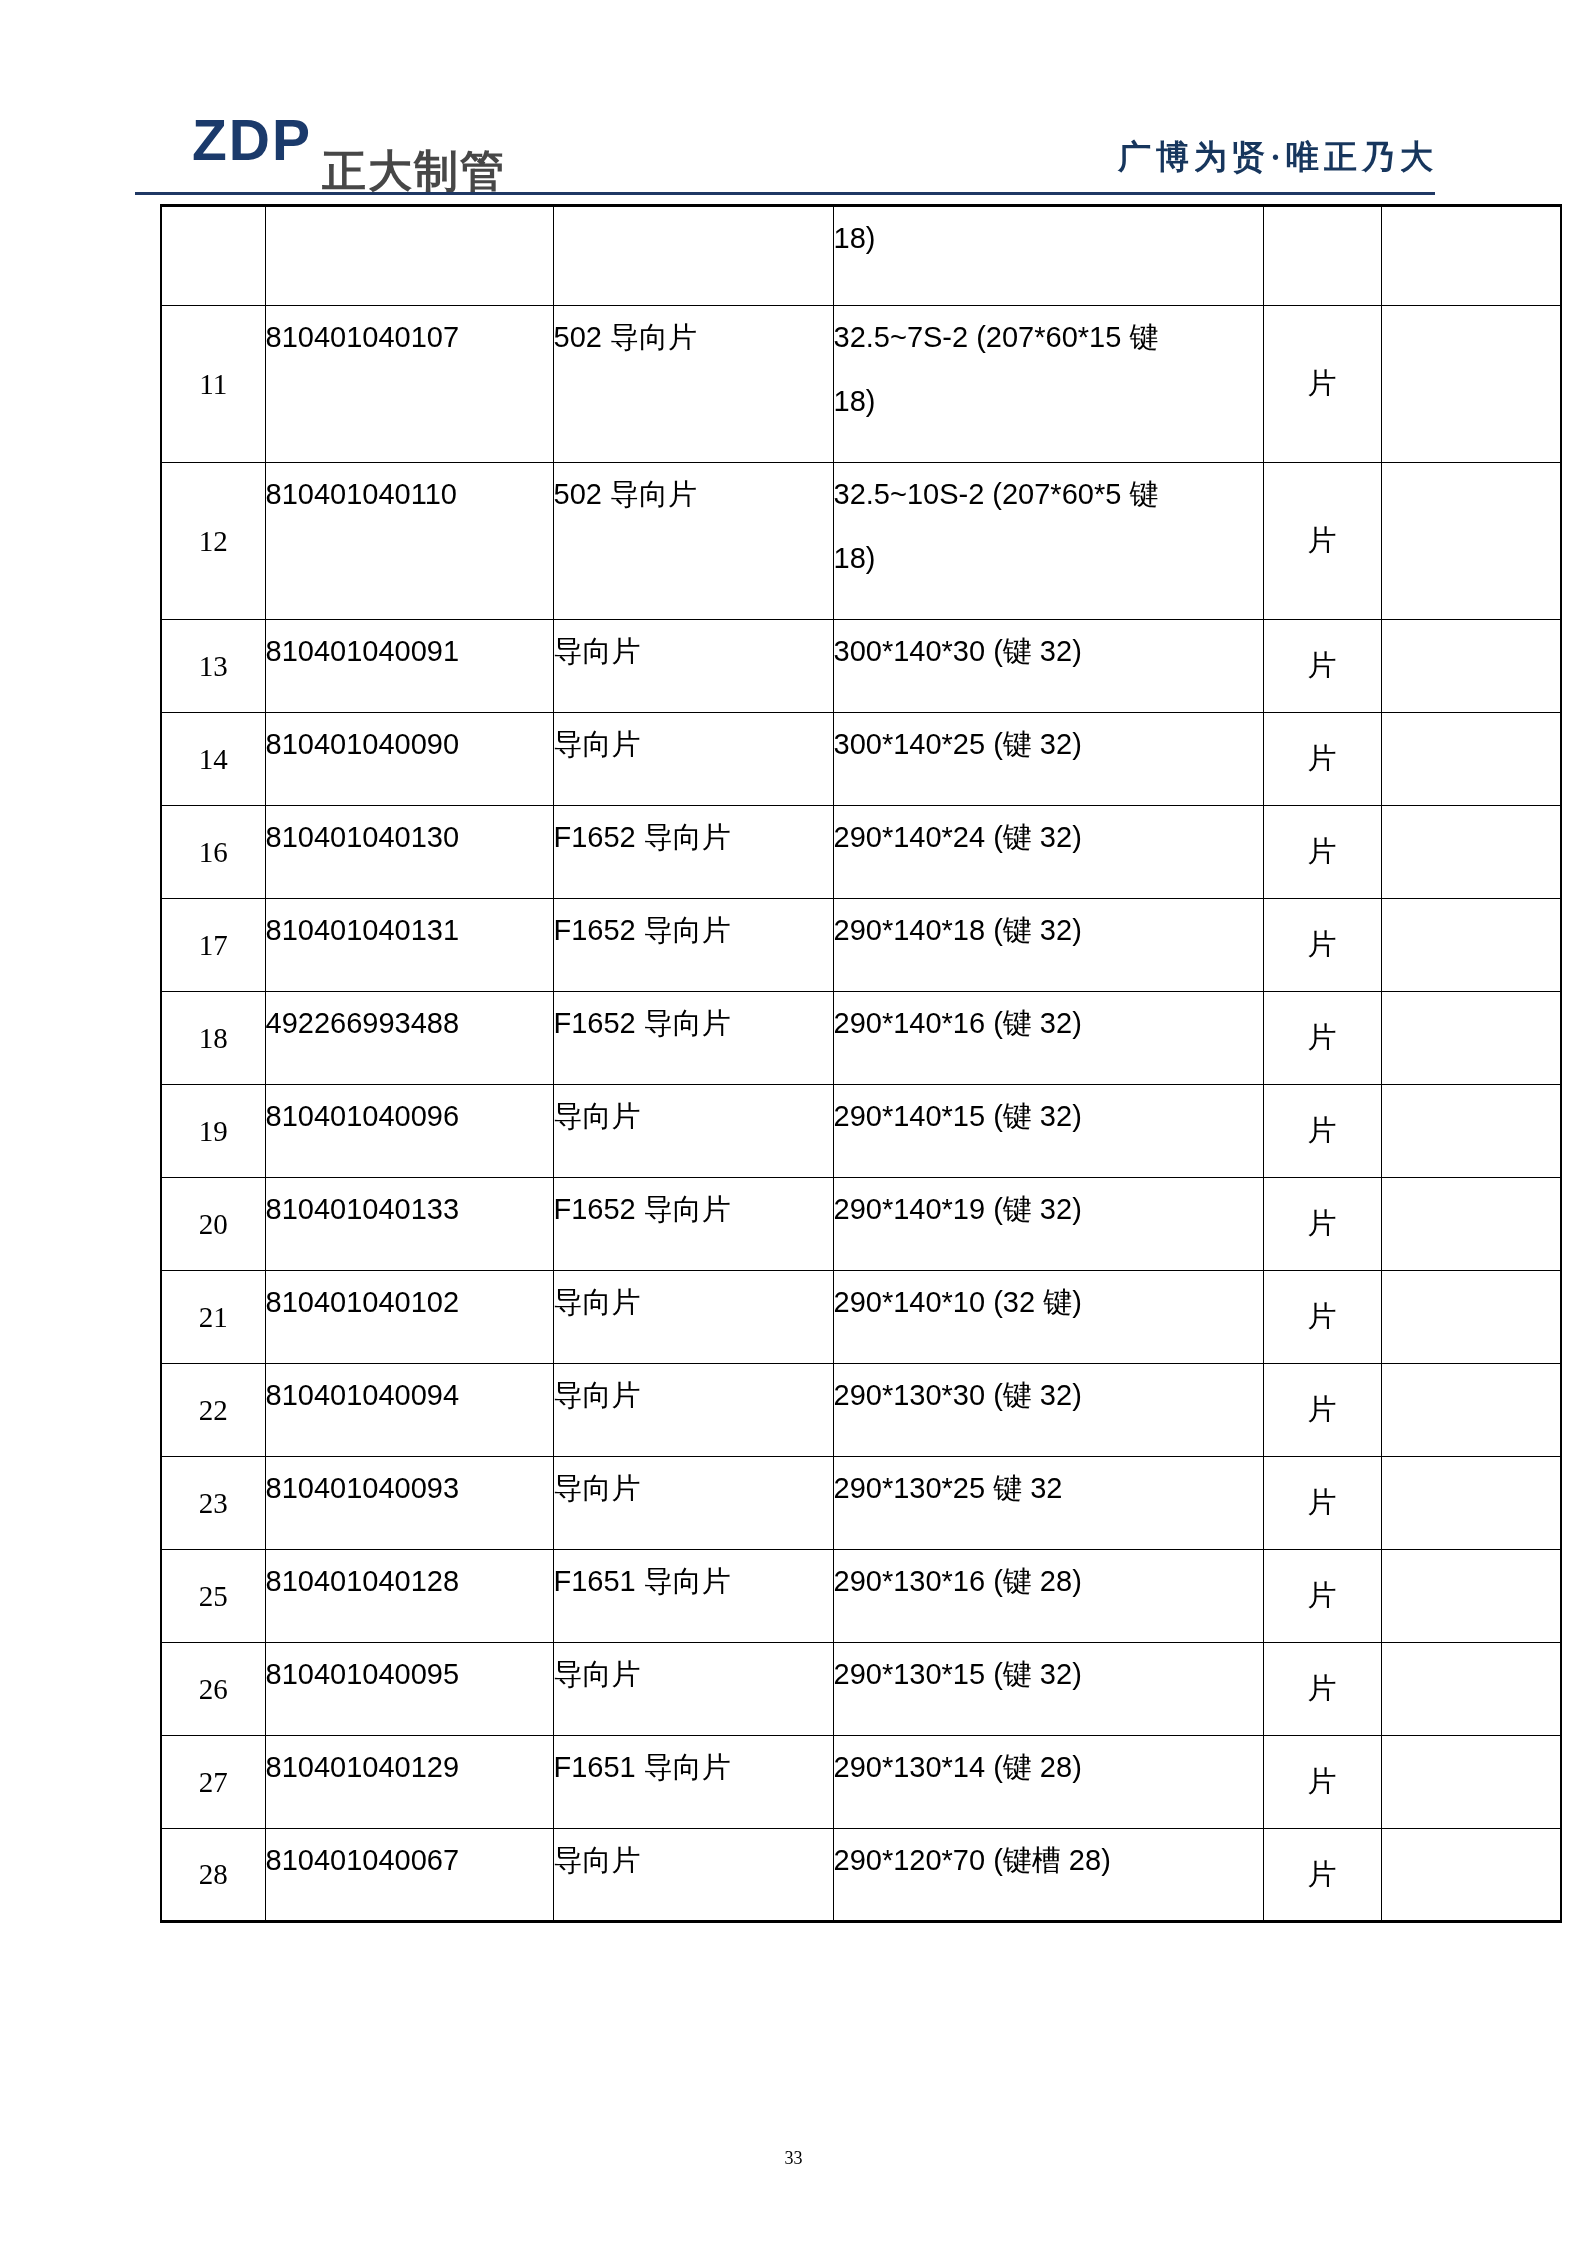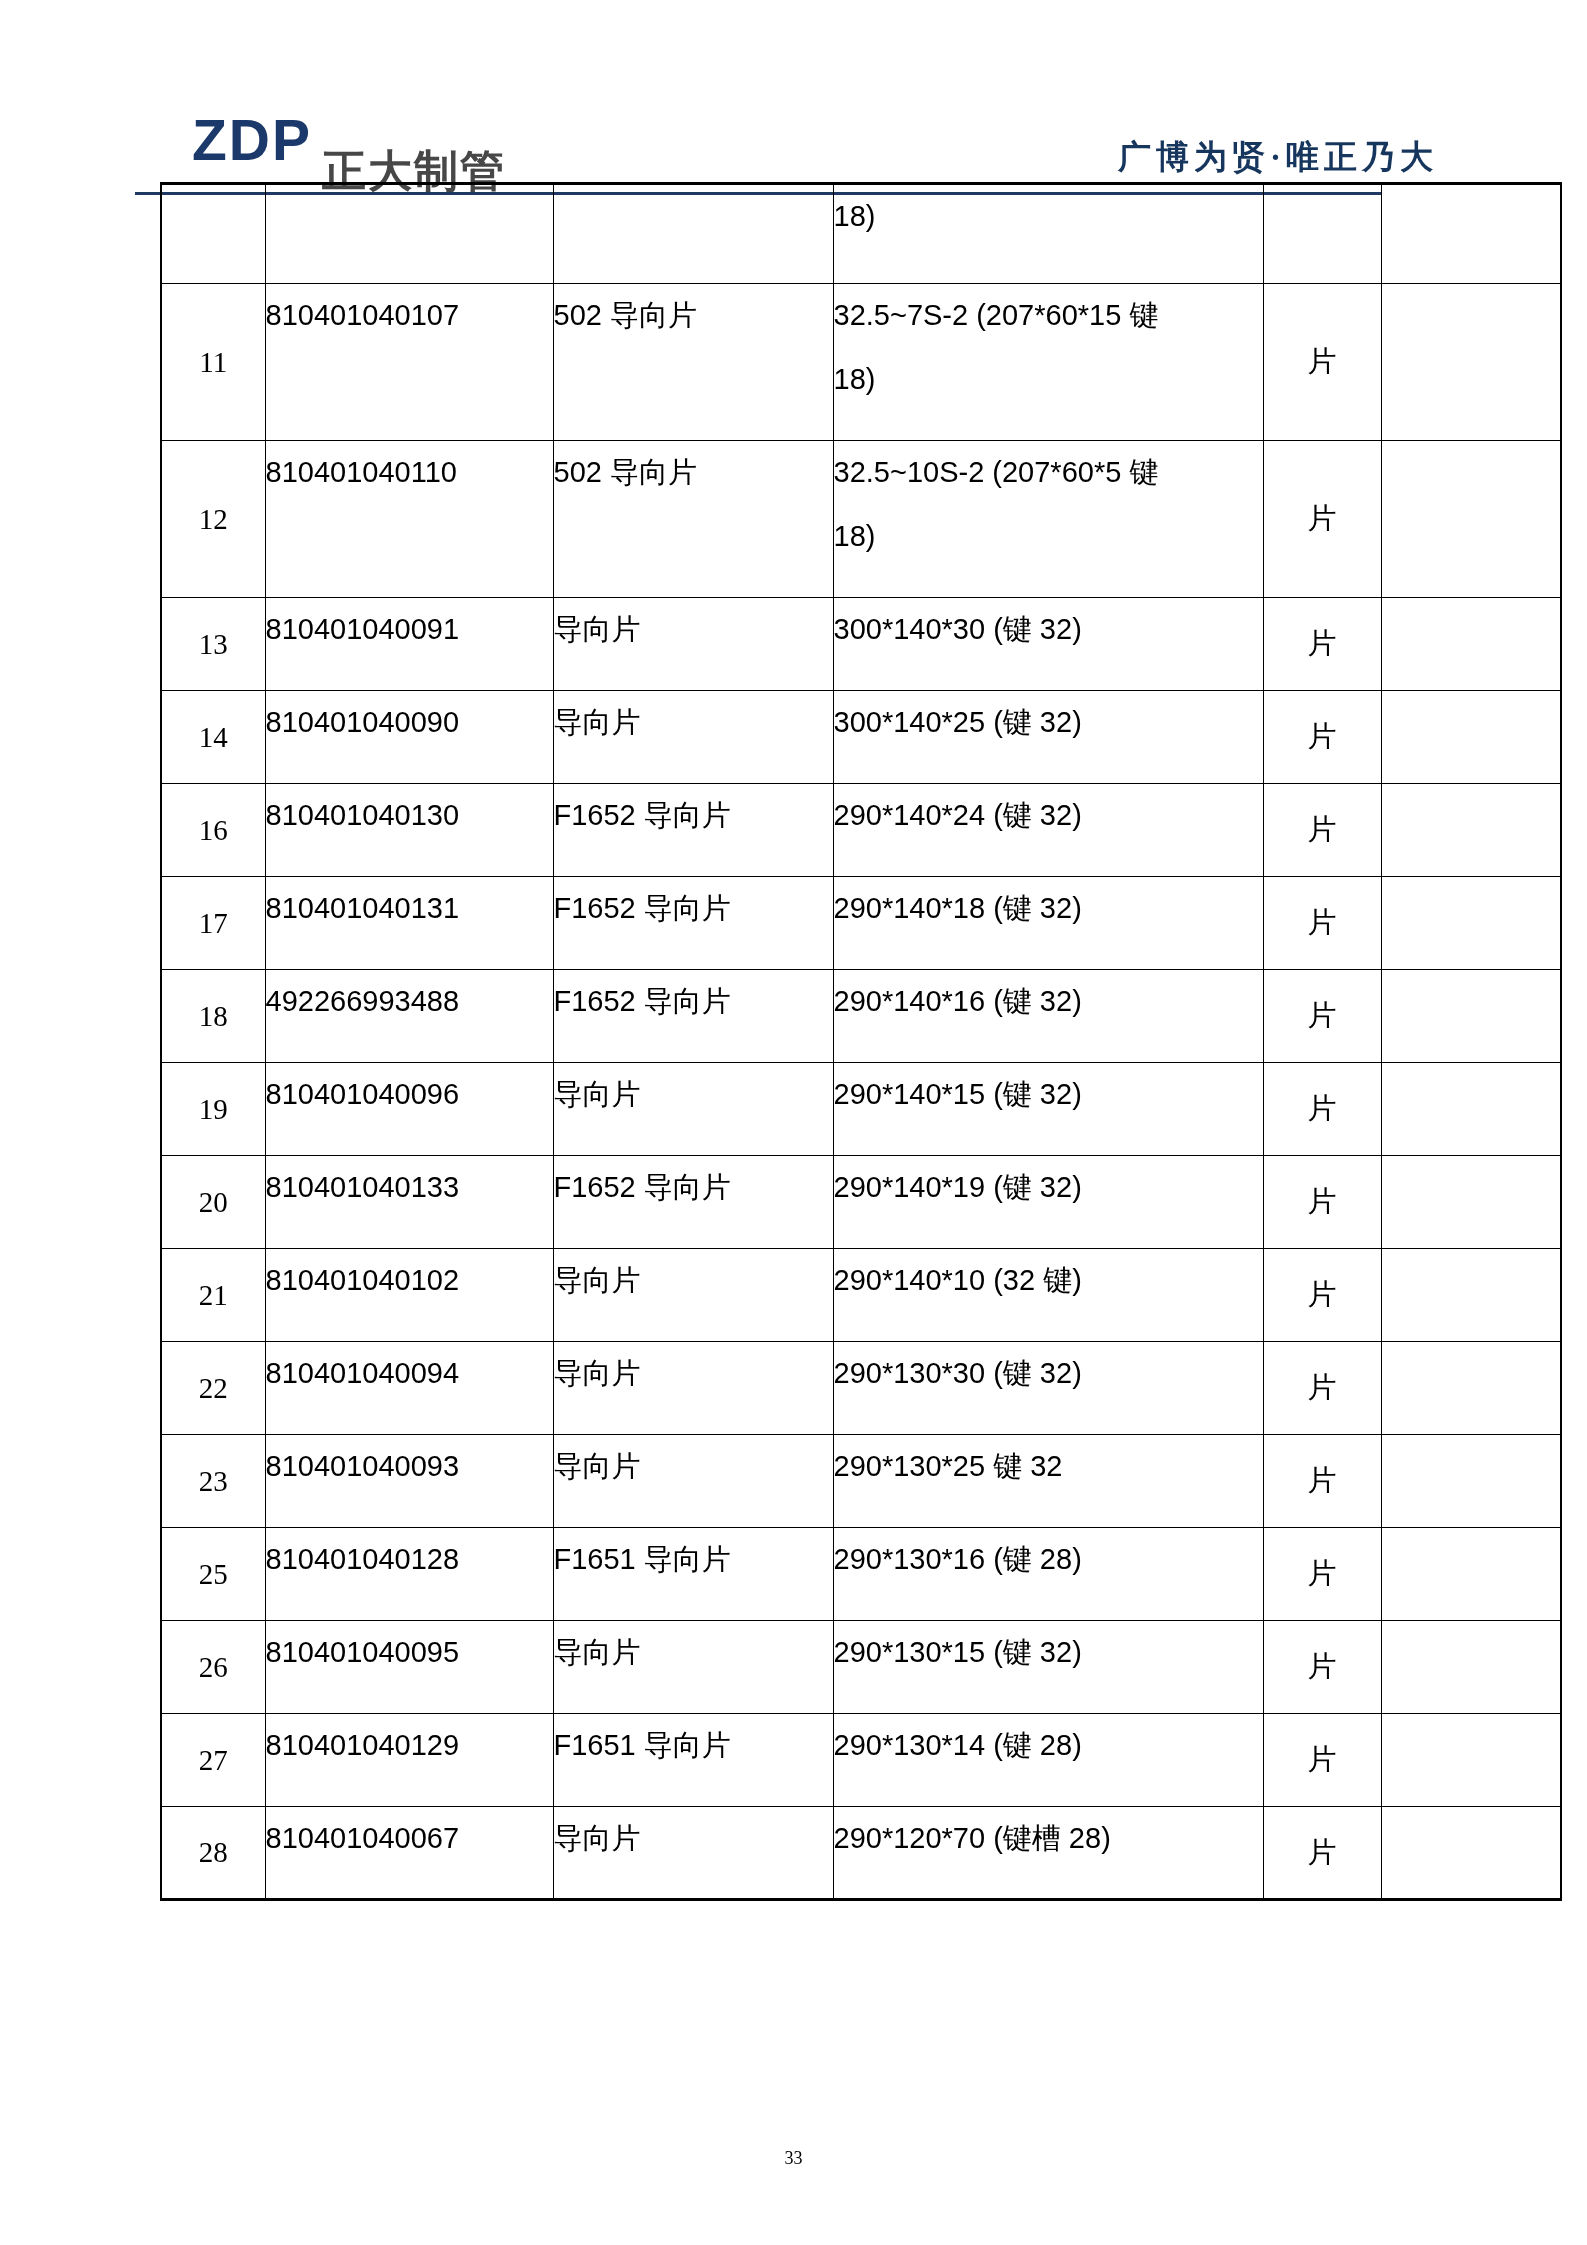--- a/index.html
+++ b/index.html
@@ -28,21 +28,21 @@
     font-size:33px;font-weight:700;letter-spacing:5px;
     color:var(--slogan_navy,#17365d);line-height:1;
   }
   .header-rule{
     position:absolute;left:135px;top:192px;width:1300px;height:3px;
     background:var(--rule_navy,#1f3864);
   }
 
   
   table.parts{
-    position:absolute;left:160px;top:182px;
+    position:absolute;left:160px;top:204px;
     border-collapse:collapse;table-layout:fixed;
     width:1400px;
     border:2px solid #000;
     border-top-width:3px;border-bottom-width:3px;padding-left:40px;
   }
   table.parts td{
     border:1.5px solid #000;
     font-size:29px;color:#000;
     padding:0;overflow:hidden;
   }

